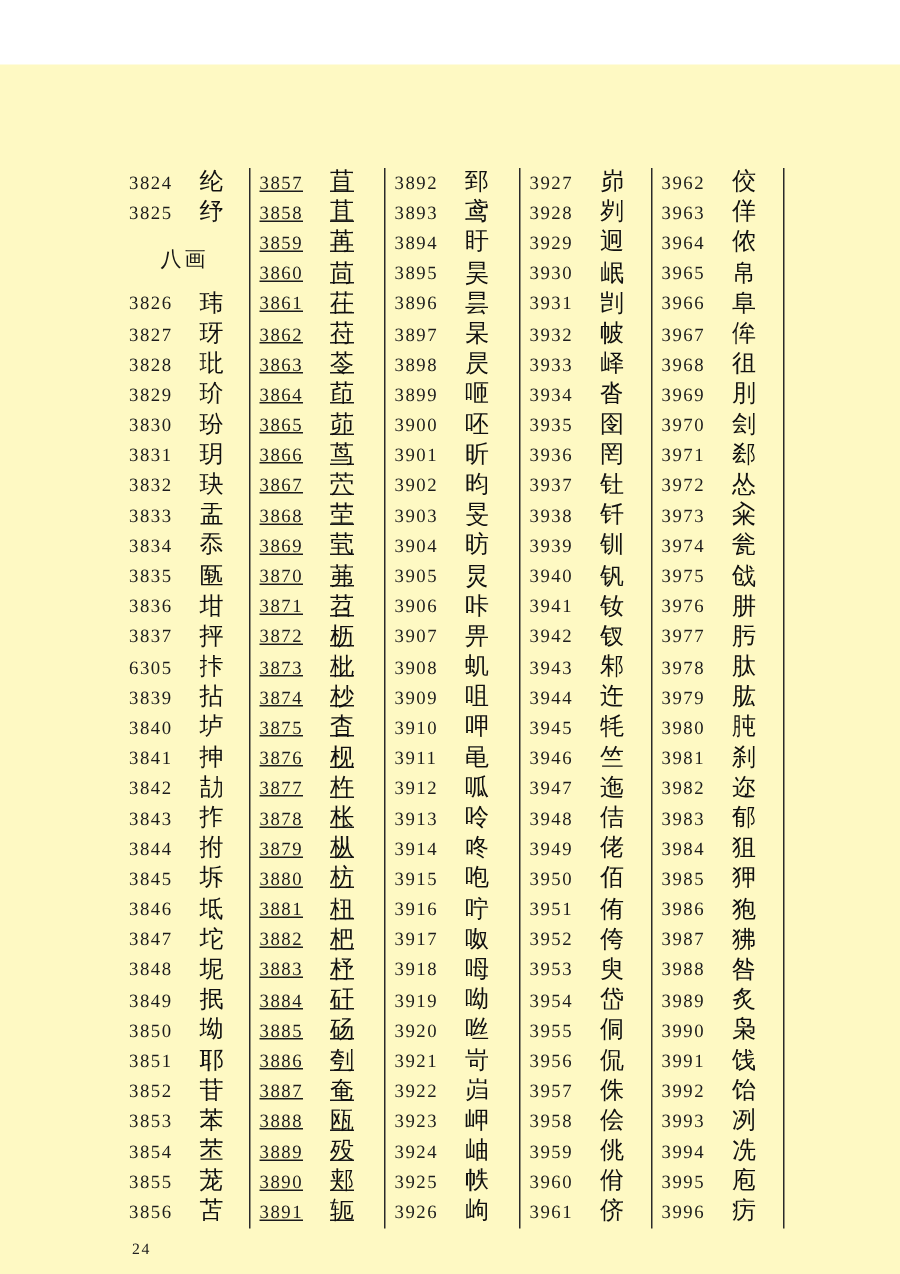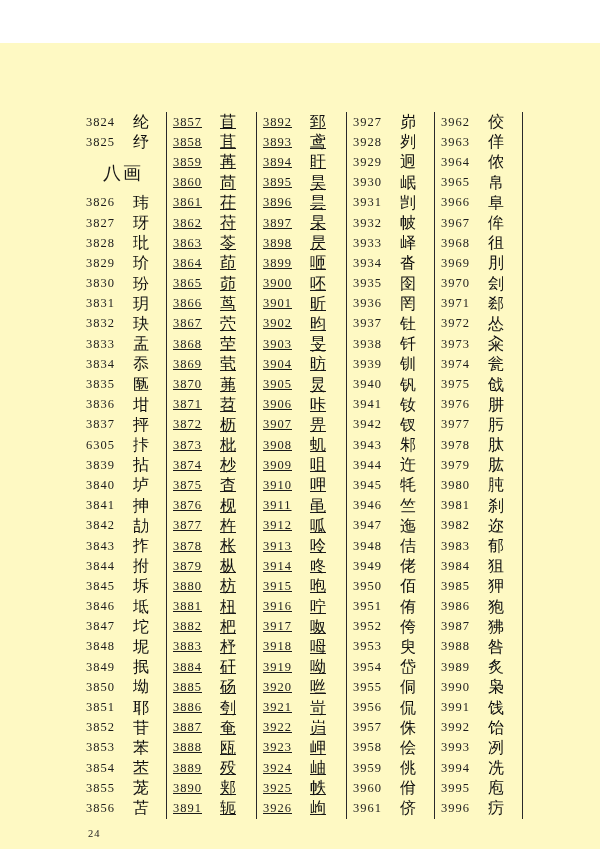--- a/index.html
+++ b/index.html
@@ -23,21 +23,21 @@
     top:69px;
     display:flex;
     align-items:flex-start;
   }
   .col{
     border-right:1px solid #2a2a2a;
     box-sizing:border-box;
   }
   .col-1{width:87px;}
   .col-2{width:90px;text-decoration:underline;}
-  .col-3{width:90px;text-decoration:underline;}
+  .col-3{width:90px;}
   .col-4{width:88px;}
   .col-5{width:88px;}
   .row{
     display:flex;
     align-items:center;
     height:20.2px;
   }
   .num{
     width:36px;
     padding-left:6px;
@@ -51,21 +51,21 @@
     font-size:16px;
     line-height:1;
     color:#111;
     font-family:"Liberation Serif","DejaVu Serif",serif;
   }
   .stroke-header{
     height:40.4px;
     display:flex;
     align-items:center;
     justify-content:center;
-    font-size:18px;
+    font-size:14px;
     letter-spacing:2px;
     color:#161616;
   }
   .page-number{
     position:absolute;
     left:88px;
     top:785px;
     font-size:10.5px;
     letter-spacing:1px;
     color:#222;

